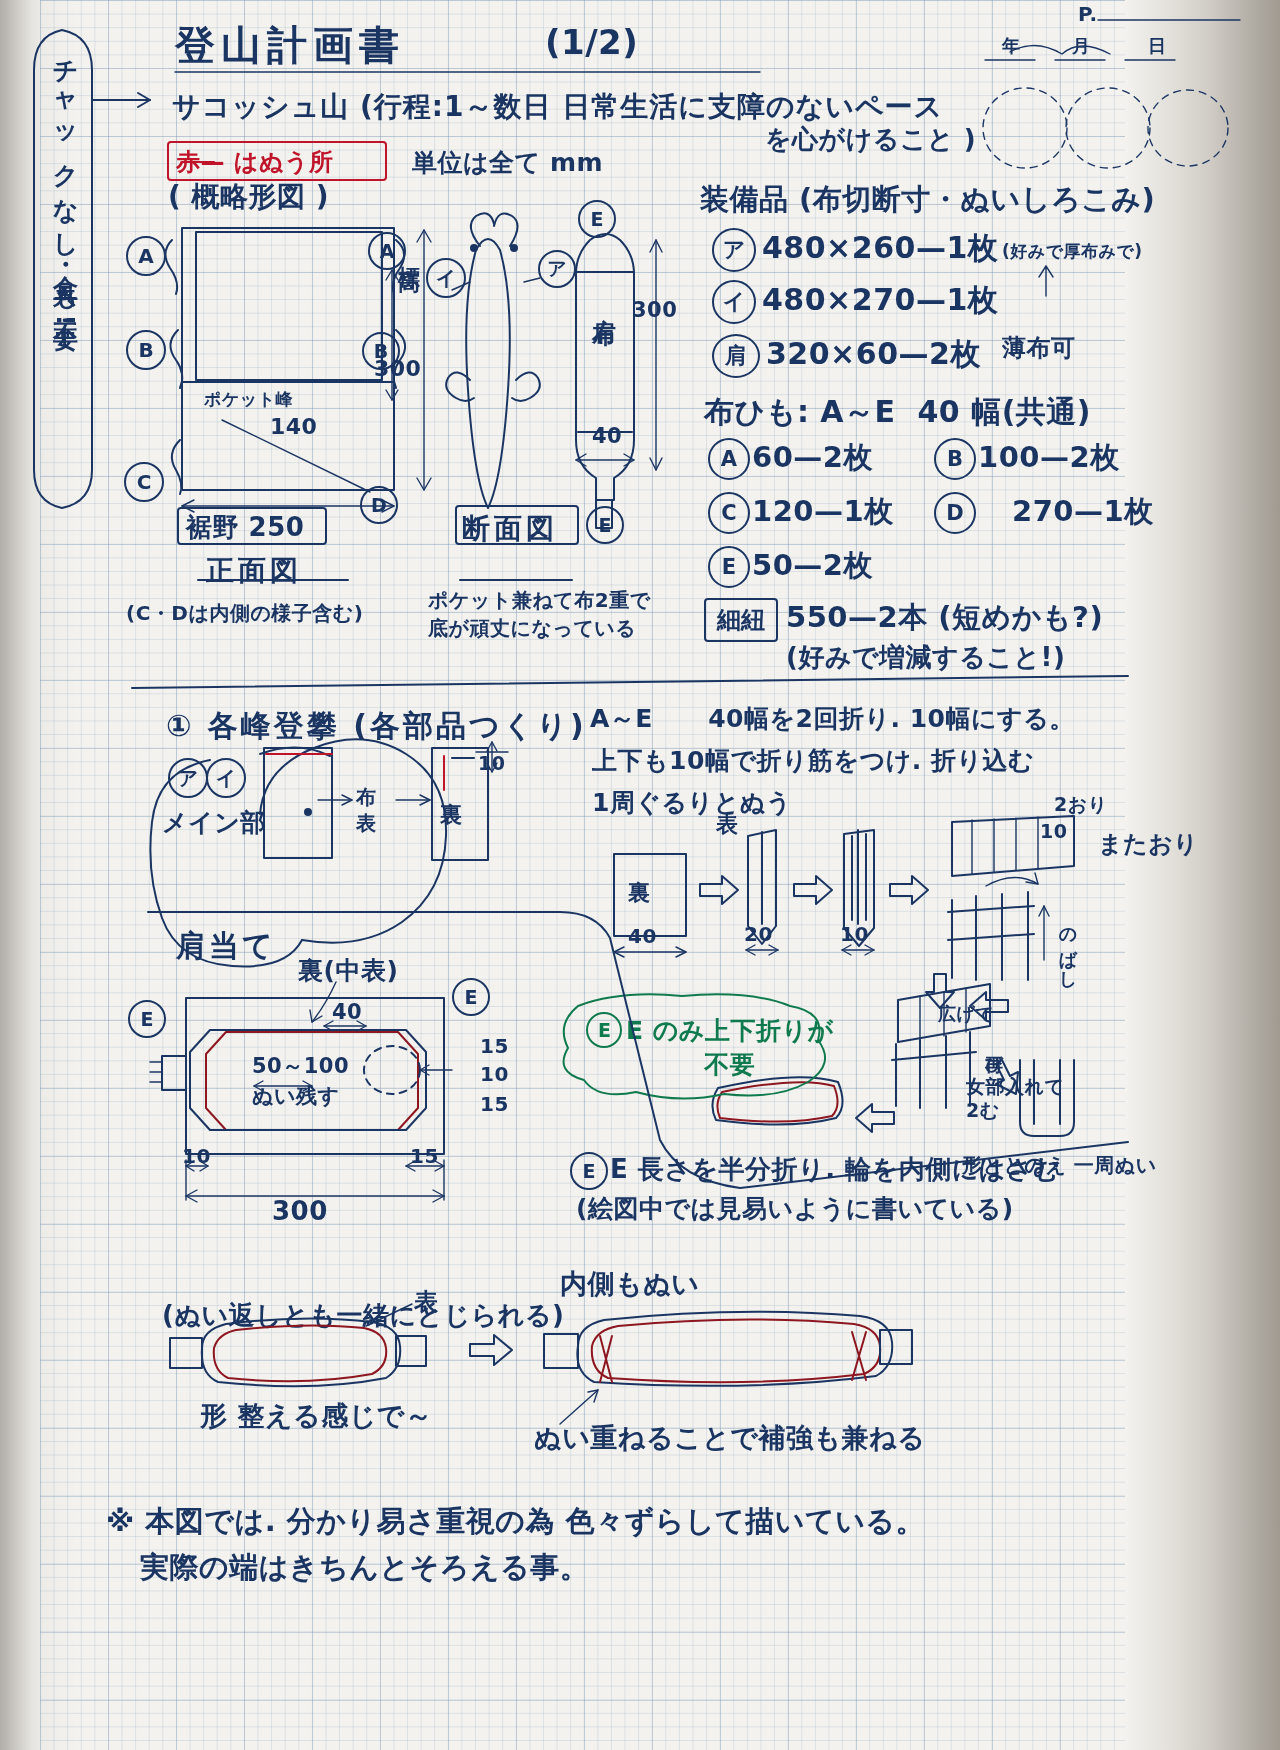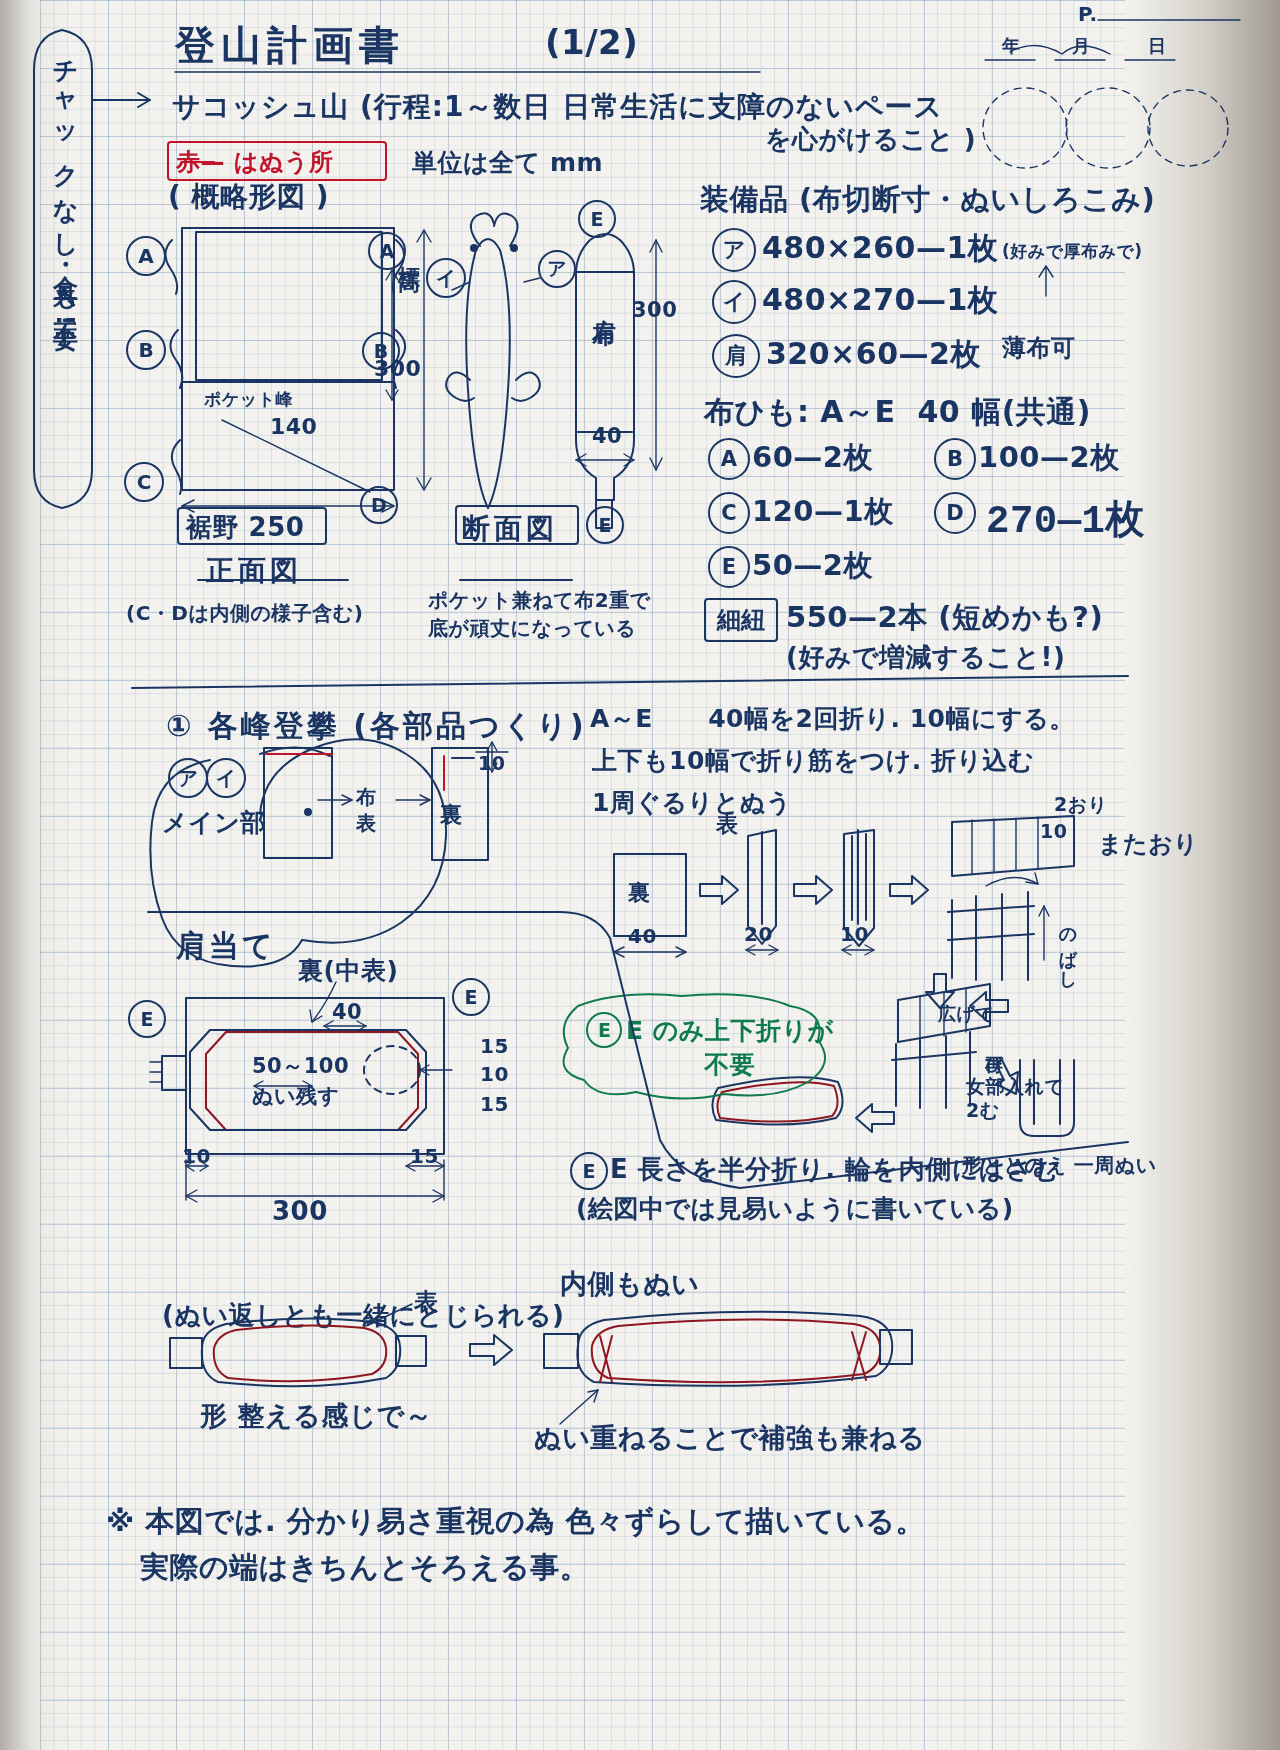--- a/index.html
+++ b/index.html
@@ -193,21 +193,21 @@
   <div class="ink hand blue" style="left:704px; top:392px; font-size:30px;">布ひも: A～E  40 幅(共通)</div>
 
   <div class="circlabel" style="left:708px; top:438px; width:38px; height:38px; font-size:21px;">A</div>
   <div class="ink hand blue" style="left:752px; top:438px; font-size:29px;">60—2枚</div>
   <div class="circlabel" style="left:934px; top:438px; width:38px; height:38px; font-size:21px;">B</div>
   <div class="ink hand blue" style="left:978px; top:438px; font-size:29px;">100—2枚</div>
 
   <div class="circlabel" style="left:708px; top:492px; width:38px; height:38px; font-size:21px;">C</div>
   <div class="ink hand blue" style="left:752px; top:492px; font-size:29px;">120—1枚</div>
   <div class="circlabel" style="left:934px; top:492px; width:38px; height:38px; font-size:21px;">D</div>
-  <div class="ink hand blue" style="left:986px; top:492px; font-size:39px;font-family:Liberation Mono, monospace;">270—1枚</div>
+  <div class="ink hand blue" style="left:1012px; top:492px; font-size:29px;">270—1枚</div>
 
   <div class="circlabel" style="left:708px; top:546px; width:38px; height:38px; font-size:21px;">E</div>
   <div class="ink hand blue" style="left:752px; top:546px; font-size:29px;">50—2枚</div>
 
   <div class="boxlabel" style="left:704px; top:598px; width:70px; height:40px; font-size:24px;">細紐</div>
   <div class="ink hand blue" style="left:786px; top:598px; font-size:29px;">550—2本 (短めかも?)</div>
   <div class="ink hand blue" style="left:786px; top:640px; font-size:26px;">(好みで増減すること!)</div>
 
   <svg width="1280" height="1750">
     <path class="stroke" d="M132 688 L1128 676"></path>

